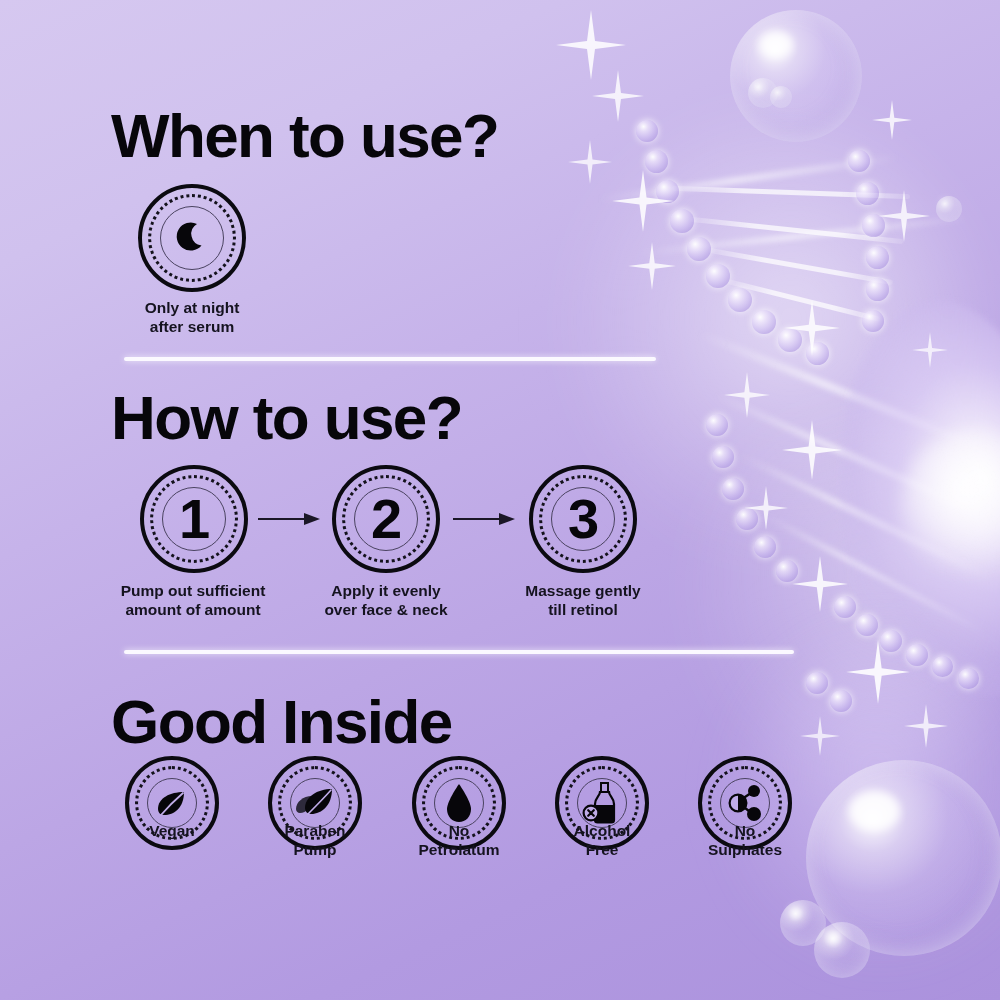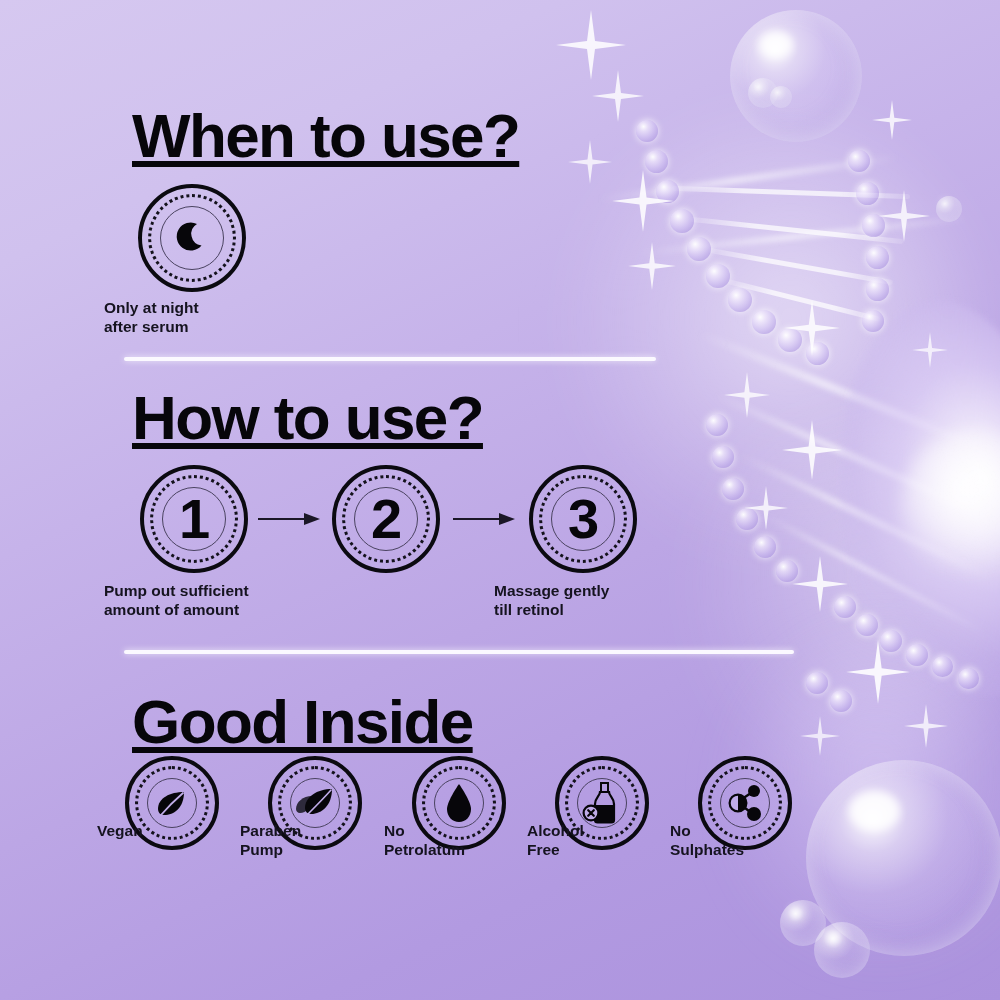--- a/index.html
+++ b/index.html
@@ -164,26 +164,25 @@
   }
 
   
   .content {
     position: absolute;
     inset: 0;
   }
 
   .heading {
     position: absolute;
-    left: 132px;
+    left: 111px;
     font-weight: 800;
     letter-spacing: -1.6px;
     color: #07060a;
     white-space: nowrap;
-    text-decoration: underline;
   }
   .h-when   { top: 100px; font-size: 62px; }
   .h-how    { top: 382px; font-size: 62px; }
   .h-good   { top: 666px; font-size: 62px; margin-top: 20px; }
 
   .divider {
     position: absolute;
     height: 4px;
     border-radius: 3px;
     background: #fbf9ff;
@@ -227,21 +226,21 @@
 
   .step-num {
     font-weight: 800;
     font-size: 56px;
     color: #07060a;
     letter-spacing: -1px;
   }
 
   .caption {
     position: absolute;
-    text-align: left;
+    text-align: center;
     font-size: 15.5px;
     font-weight: 700;
     line-height: 1.22;
     color: #15131f;
     white-space: pre-line;
   }
 
   .arrow {
     position: absolute;
   }
@@ -422,20 +421,22 @@
     <svg class="arrow arrow-1" width="62" height="16" viewBox="0 0 62 16">
       <line x1="0" y1="8" x2="48" y2="8" stroke="#1b1726" stroke-width="2.2"></line>
       <path d="M46 2 L62 8 L46 14 Z" fill="#1b1726"></path>
     </svg>
 
     <div class="badge badge-s2">
       <span class="ring-dotted"></span>
       <span class="ring-inner"></span>
       <span class="glyph step-num">2</span>
     </div>
+    <div class="caption cap-s2">Apply it evenly
+over face &amp; neck</div>
 
     <svg class="arrow arrow-2" width="62" height="16" viewBox="0 0 62 16">
       <line x1="0" y1="8" x2="48" y2="8" stroke="#1b1726" stroke-width="2.2"></line>
       <path d="M46 2 L62 8 L46 14 Z" fill="#1b1726"></path>
     </svg>
 
     <div class="badge badge-s3">
       <span class="ring-dotted"></span>
       <span class="ring-inner"></span>
       <span class="glyph step-num">3</span>

